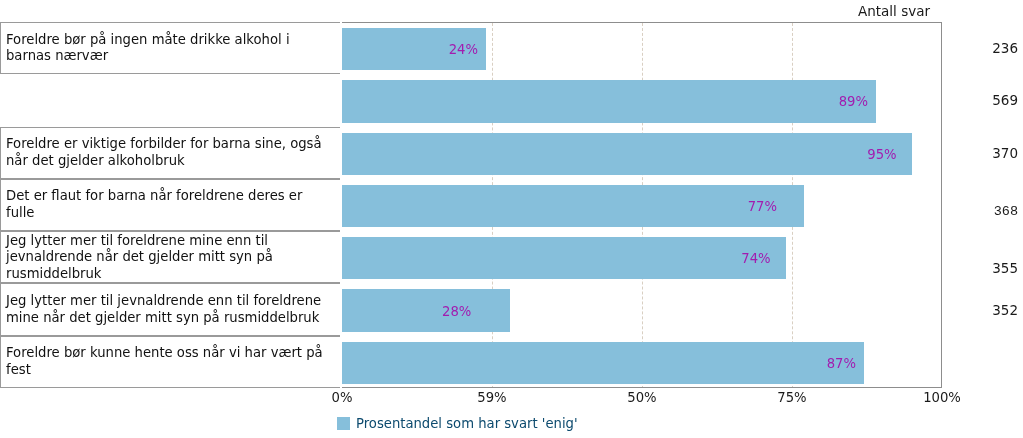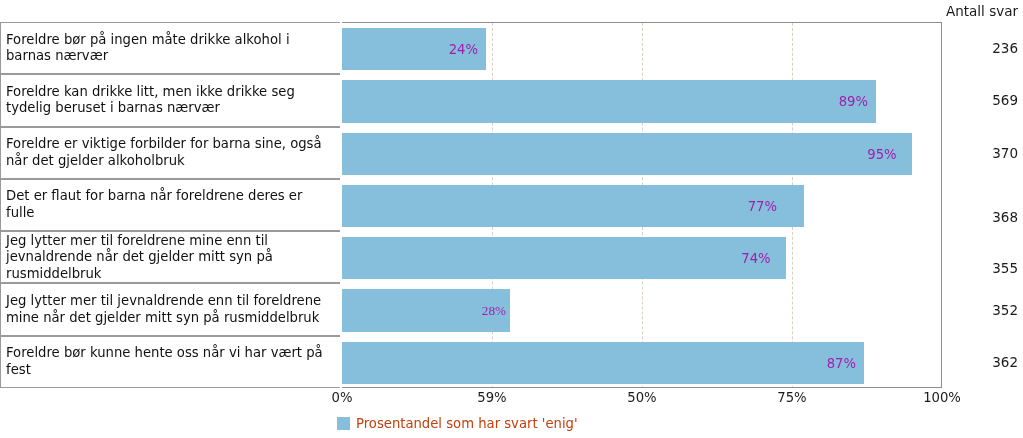--- a/index.html
+++ b/index.html
@@ -22,21 +22,21 @@
     width: 1023px;
     height: 438px;
   }
 
   
   .counts-header {
     position: absolute;
     right: 5px;
     top: 2px;
     width: 160px;
-    text-align: right;
+    text-align: left;
     font-size: 13.5px;
     color: #1a1a1a;
     line-height: 18px;
     white-space: nowrap;
   }
 
   
   .labels-col {
     position: absolute;
     left: 0px;
@@ -137,21 +137,21 @@
     gap: 6px;
   }
   .legend-swatch {
     width: 13px;
     height: 13px;
     background: #86bfdb;
     display: block;
   }
   .legend-text {
     font-size: 13.2px;
-    color: #c2410c;
+    color: #0c4a6e;
     white-space: nowrap;
   }
 
   
   .counts-col {
     position: absolute;
     left: 942px;
     top: 22px;
     width: 81px;
     height: 366px;
@@ -171,23 +171,20 @@
 </head>
 <body>
 
 <div id="chart-root">
 
   <div class="counts-header">Antall svar</div>
 
   <div class="labels-col">
       <div class="label-cell" style="top: 0px; height: 52.2857px;">
         <span class="label-text">Foreldre bør på ingen måte drikke alkohol i barnas nærvær</span>
-      </div>
-      <div class="label-cell" style="top: 52.2857px; height: 52.2857px;">
-        <span class="label-text">Foreldre kan drikke litt, men ikke drikke seg tydelig beruset i barnas nærvær</span>
       </div>
       <div class="label-cell" style="top: 104.571px; height: 52.2857px;">
         <span class="label-text">Foreldre er viktige forbilder for barna sine, også når det gjelder alkoholbruk</span>
       </div>
       <div class="label-cell" style="top: 156.857px; height: 52.2857px;">
         <span class="label-text">Det er flaut for barna når foreldrene deres er fulle</span>
       </div>
       <div class="label-cell" style="top: 209.143px; height: 52.2857px;">
         <span class="label-text">Jeg lytter mer til foreldrene mine enn til jevnaldrende når det gjelder mitt syn på rusmiddelbruk</span>
       </div>
@@ -219,21 +216,21 @@
         <div class="bar-row" style="top: 161.857px; height: 42.2857px;">
           <div class="bar" style="width: 462px; background: rgb(134, 191, 219);"></div>
           <div class="bar-value" style="left: 391px; width: 44px; text-align: right;">77%</div>
         </div>
         <div class="bar-row" style="top: 214.143px; height: 42.2857px;">
           <div class="bar" style="width: 444px; background: rgb(134, 191, 219);"></div>
           <div class="bar-value" style="left: 392px; width: 44px; text-align: center;">74%</div>
         </div>
         <div class="bar-row" style="top: 266.429px; height: 42.2857px;">
           <div class="bar" style="width: 168px; background: rgb(134, 191, 219);"></div>
-          <div class="bar-value" style="left: 120px; width: 44px; text-align: right; font-family: Liberation Serif, serif;">28%</div>
+          <div class="bar-value" style="left: 100px; width: 44px; text-align: left;">28%</div>
         </div>
         <div class="bar-row" style="top: 318.714px; height: 42.2857px;">
           <div class="bar" style="width: 522px; background: rgb(134, 191, 219);"></div>
           <div class="bar-value" style="left: 470px; width: 44px; text-align: right;">87%</div>
         </div>
       </div>
   </div>
 
   <div class="axis-ticks">
       <div class="tick-label" style="left: 0px;">0%</div>
@@ -245,19 +242,18 @@
 
   <div class="legend">
     <span class="legend-swatch" style="background: rgb(134, 191, 219);"></span>
     <span class="legend-text">Prosentandel som har svart 'enig'</span>
   </div>
 
   <div class="counts-col">
       <div class="count-cell" style="top: 0px; height: 52.2857px;">236</div>
       <div class="count-cell" style="top: 52.2857px; height: 52.2857px;">569</div>
       <div class="count-cell" style="top: 104.571px; height: 52.2857px;">370</div>
-      <div class="count-cell" style="top: 169px; height: 52.2857px;">368</div>
+      <div class="count-cell" style="top: 163px; height: 52.2857px; font-family: Liberation Mono, monospace;">368</div>
       <div class="count-cell" style="top: 220px; height: 52.2857px;">355</div>
       <div class="count-cell" style="top: 261.429px; height: 52.2857px;">352</div>
-      <div class="count-cell" style="top: 313.714px; height: 52.2857px;">362</div>
     </div>
 
 </div>
 
 </body></html>

